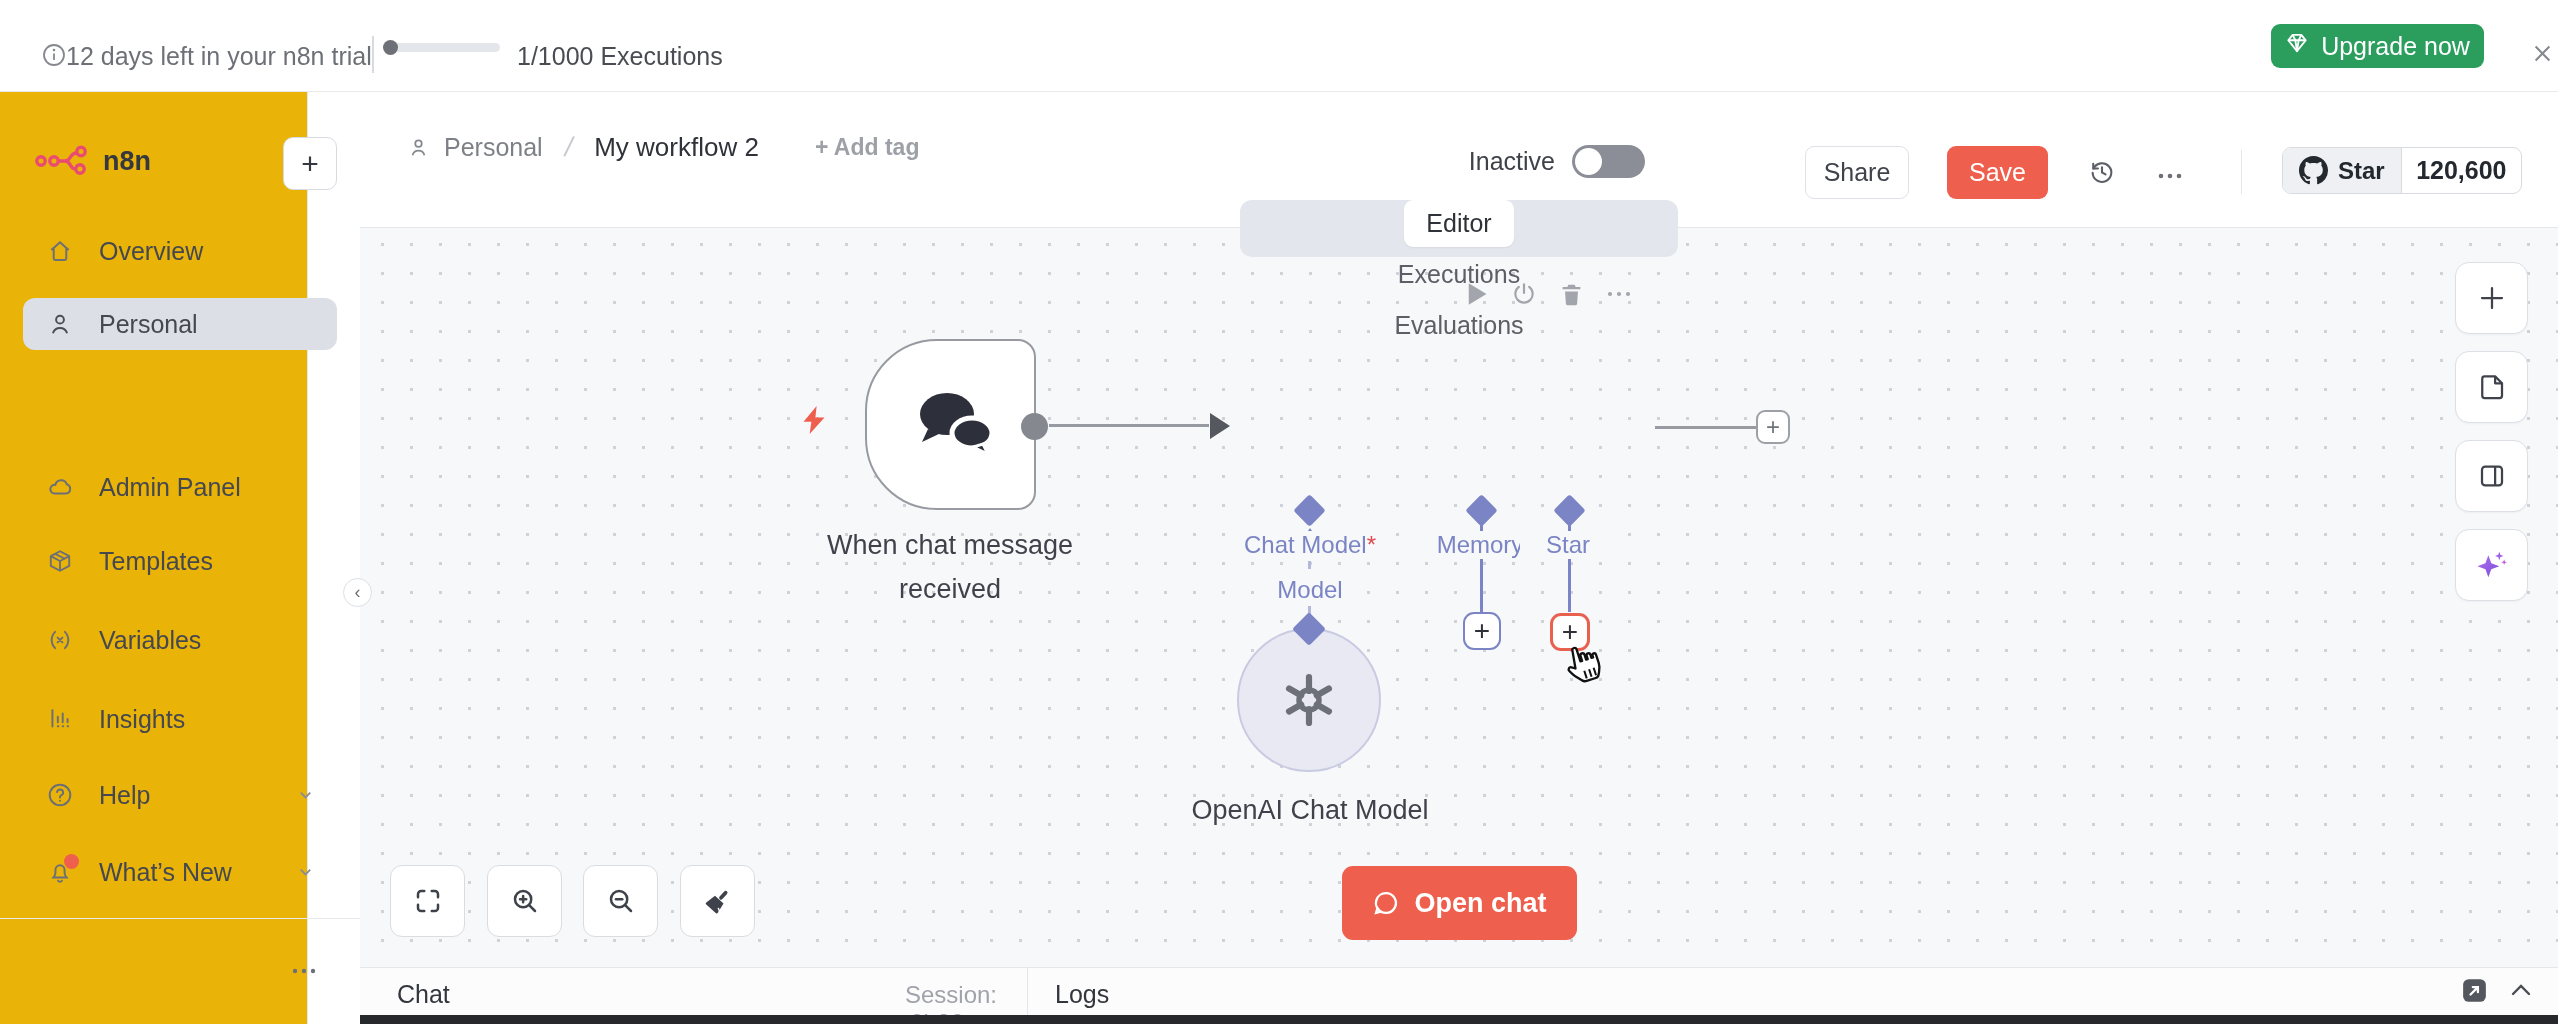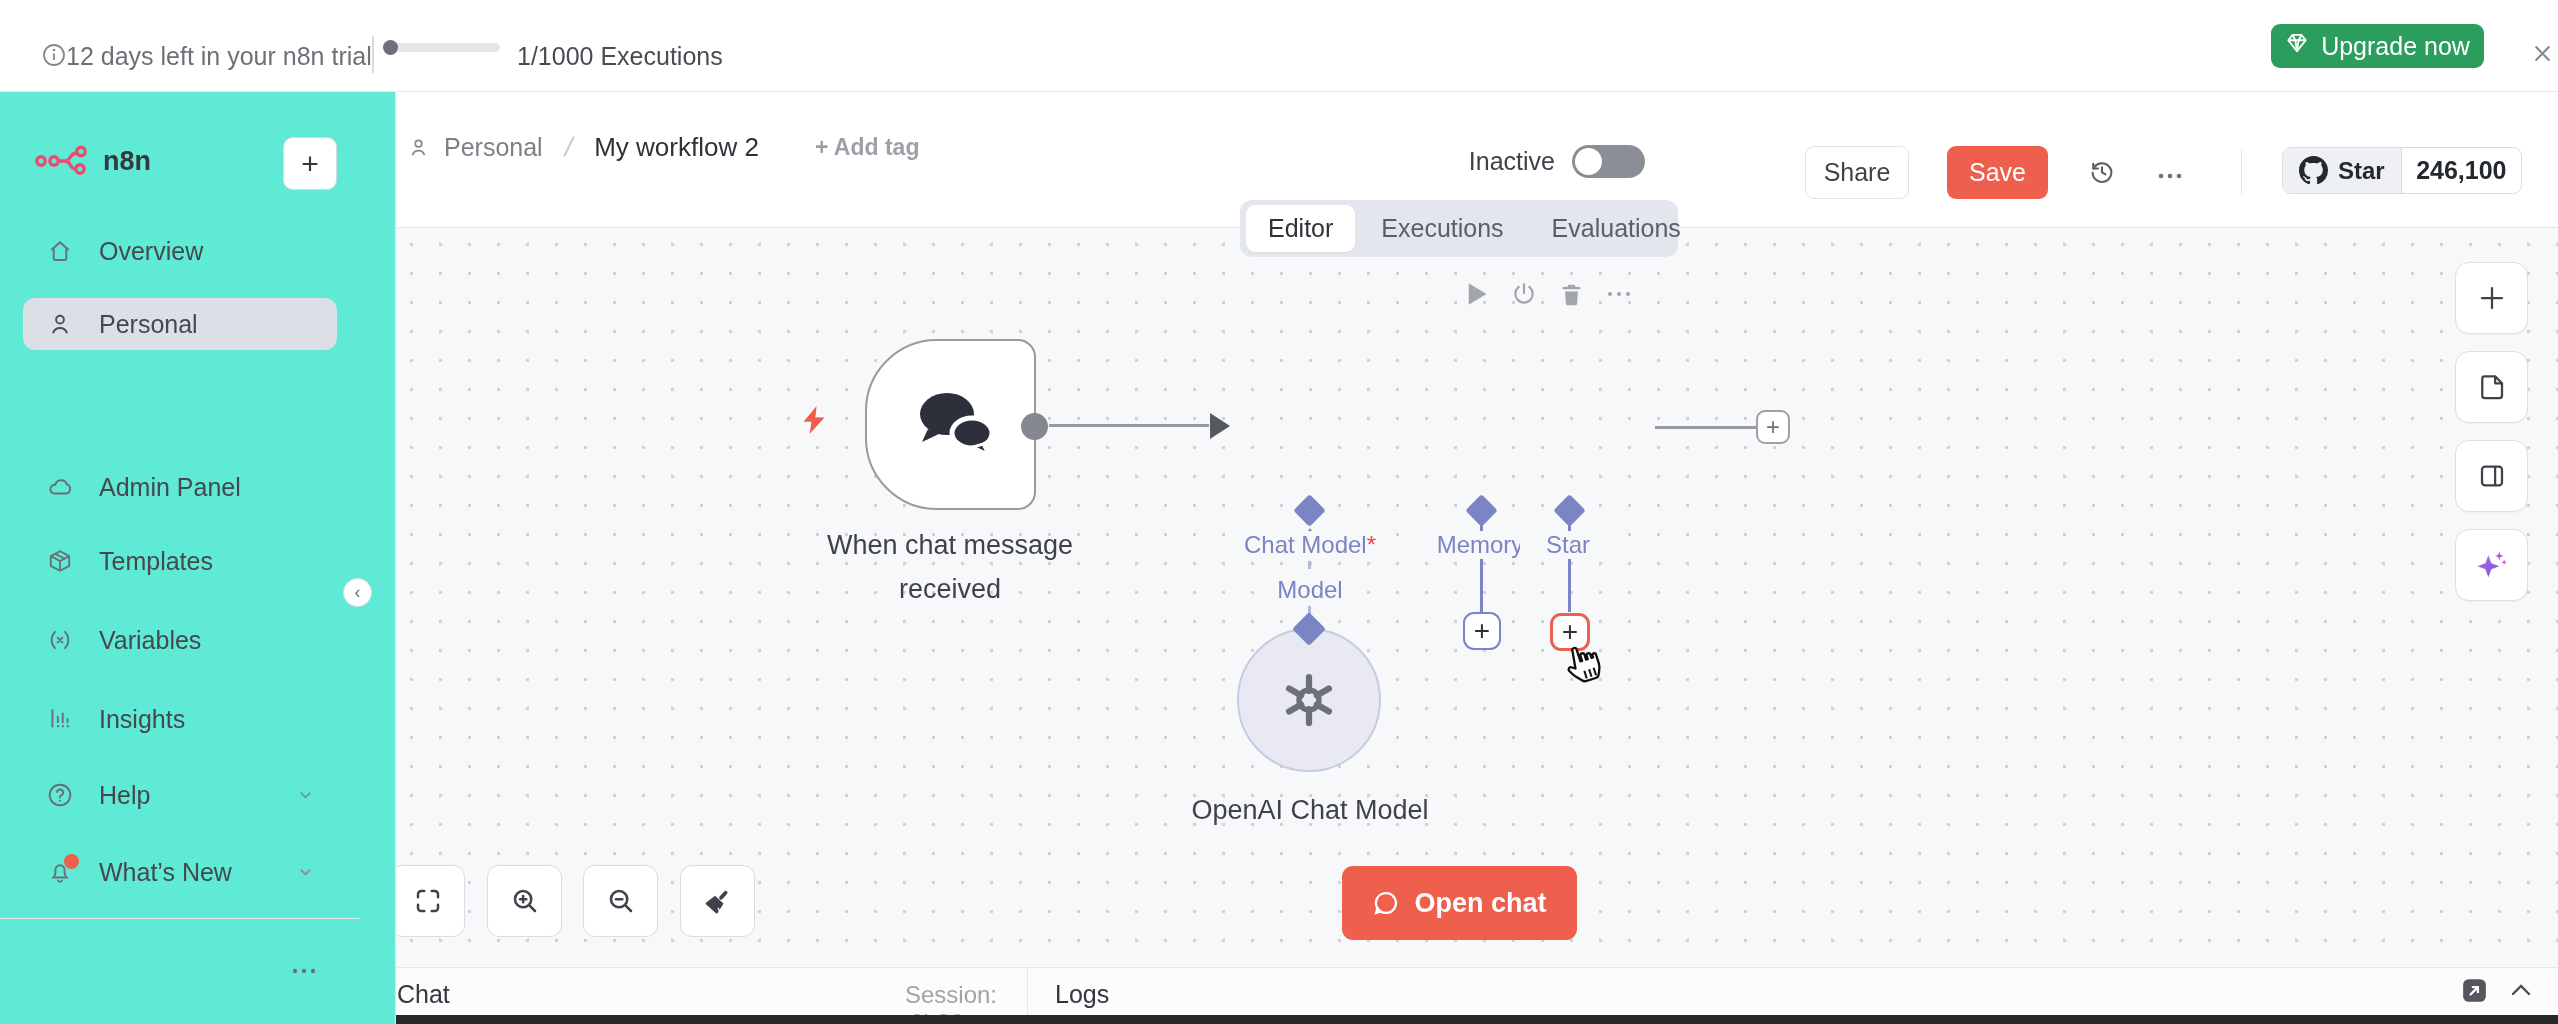--- a/index.html
+++ b/index.html
@@ -12,21 +12,21 @@
   .banner { left:0; top:0; width:2558px; height:92px; background:#fff; border-bottom:1px solid #e8eaee; z-index:40; }
   .banner-text { color:#6d7076; font-size:25px; }
   .v-divider { width:2px; background:#d7dade; }
   .progress-track { width:110px; height:9px; border-radius:5px; background:#e3e6eb; }
   .progress-knob { width:15px; height:15px; border-radius:50%; background:#6d7076; }
   .upgrade-btn { display:flex; align-items:center; gap:12px; justify-content:center;
     background:#2b9e5e; color:#fff; font-size:25px; font-weight:500;
     border:none; border-radius:9px; width:213px; height:44px; cursor:pointer; }
 
   
-  .sidebar { left:0; top:92px; width:396px; height:932px; background:#5eead4; border-right:1px solid #e4e6ea; z-index:30; }
+  .sidebar { left:0; top:92px; width:308px; height:932px; background:#eab308; border-right:1px solid #e4e6ea; z-index:30; }
   .brand-word { font-size:27px; font-weight:700; color:#35383f; }
   .new-wf-btn { width:54px; height:53px; border:1px solid #d7dade; border-radius:10px; background:#fff;
     font-size:30px; font-weight:300; color:#35383f; display:flex; align-items:center; justify-content:center; cursor:pointer;}
   .nav-item { left:23px; width:314px; height:52px; display:flex; align-items:center; padding-left:24px; gap:26px;
     border-radius:12px; color:#45484f; font-size:25px; cursor:pointer; }
   .nav-item.selected { background:#dcdfe6; }
   .nav-item .chev { margin-left:auto; margin-right:22px; }
   .nav-icon { width:26px; height:26px; flex:0 0 26px; }
   .sidebar-divider { left:0; top:826px; width:360px; height:1px; background:#e8eaee; }
   .avatar { width:50px; height:50px; border-radius:50%; color:#fff; font-size:20px; font-weight:700;
@@ -47,21 +47,21 @@
     color:#40434b; font-size:25px; cursor:pointer; }
   .btn-save { width:101px; height:53px; background:#ee5f4d; border:none; border-radius:9px;
     color:#fff; font-size:25px; font-weight:500; cursor:pointer; }
   .gh-widget { display:flex; align-items:stretch; width:240px; height:47px; border:1px solid #d8dbe0; border-radius:9px; overflow:hidden; background:#fff; cursor:pointer;}
   .gh-left { display:flex; align-items:center; gap:10px; padding:0 16px; background:#eef0f3; border-right:1px solid #d8dbe0; }
   .gh-star { font-size:24px; font-weight:600; color:#24292f; }
   .gh-count { display:flex; align-items:center; justify-content:center; flex:1; font-size:25px; font-weight:600; color:#24292f; }
 
   
   .tabs { left:1240px; top:200px; width:438px; height:57px; background:#e3e6ec; border-radius:12px;
-    display:flex; align-items:center; padding:0 6px; gap:4px; z-index:20; }
+    display:flex; align-items:center; padding:0 6px; gap:4px; z-index:20;flex-direction:column; }
   .tab { font-size:25px; color:#5c6066; padding:9px 22px; border-radius:9px; cursor:pointer; white-space:nowrap; }
   .tab.active { background:#fff; color:#2f3238; box-shadow:0 1px 2px rgba(0,0,0,.06); }
 
   
   .canvas { left:360px; top:228px; width:2198px; height:739px; background:#f7f8f9; overflow:visible; z-index:1;
     background-image:radial-gradient(circle,#cfd2d8 1.7px, transparent 2px); background-size:29px 29px; background-position:8px 2px; }
   .node-toolbar { display:flex; align-items:center; gap:22px; color:#a2a5ab; }
   .node { background:#fff; border:2.5px solid #979aa0; }
   .node-label { color:#3f424a; font-size:27px; font-weight:500; text-align:center; line-height:44px; }
   .port-circle { width:27px; height:27px; border-radius:50%; background:#85888e; }
@@ -272,21 +272,21 @@
     </span>
     <div class="abs" style="left:1881px; top:58px; width:1px; height:44px; background:#e4e6ea;"></div>
 
     <div class="abs gh-widget" style="left:1922px; top:55px;">
       <div class="gh-left">
         <svg width="29" height="29" viewBox="0 0 16 16">
           <path fill="#24292f" d="M8 0C3.58 0 0 3.58 0 8c0 3.54 2.29 6.53 5.47 7.59.4.07.55-.17.55-.38 0-.19-.01-.82-.01-1.49-2.01.37-2.53-.49-2.69-.94-.09-.23-.48-.94-.82-1.13-.28-.15-.68-.52-.01-.53.63-.01 1.08.58 1.23.82.72 1.21 1.87.87 2.33.66.07-.52.28-.87.51-1.07-1.78-.2-3.64-.89-3.64-3.95 0-.87.31-1.59.82-2.15-.08-.2-.36-1.02.08-2.12 0 0 .67-.21 2.2.82.64-.18 1.32-.27 2-.27s1.36.09 2 .27c1.53-1.04 2.2-.82 2.2-.82.44 1.1.16 1.92.08 2.12.51.56.82 1.27.82 2.15 0 3.07-1.87 3.75-3.65 3.95.29.25.54.73.54 1.48 0 1.07-.01 1.93-.01 2.2 0 .21.15.46.55.38A8.01 8.01 0 0 0 16 8c0-4.42-3.58-8-8-8z"></path>
         </svg>
         <span class="gh-star">Star</span>
       </div>
-      <div class="gh-count">246,100</div>
+      <div class="gh-count">120,600</div>
     </div>
   </div>
 
   <div class="abs tabs">
     <span class="tab active">Editor</span>
     <span class="tab">Executions</span>
     <span class="tab">Evaluations</span>
   </div>
 
   <div class="abs canvas">

